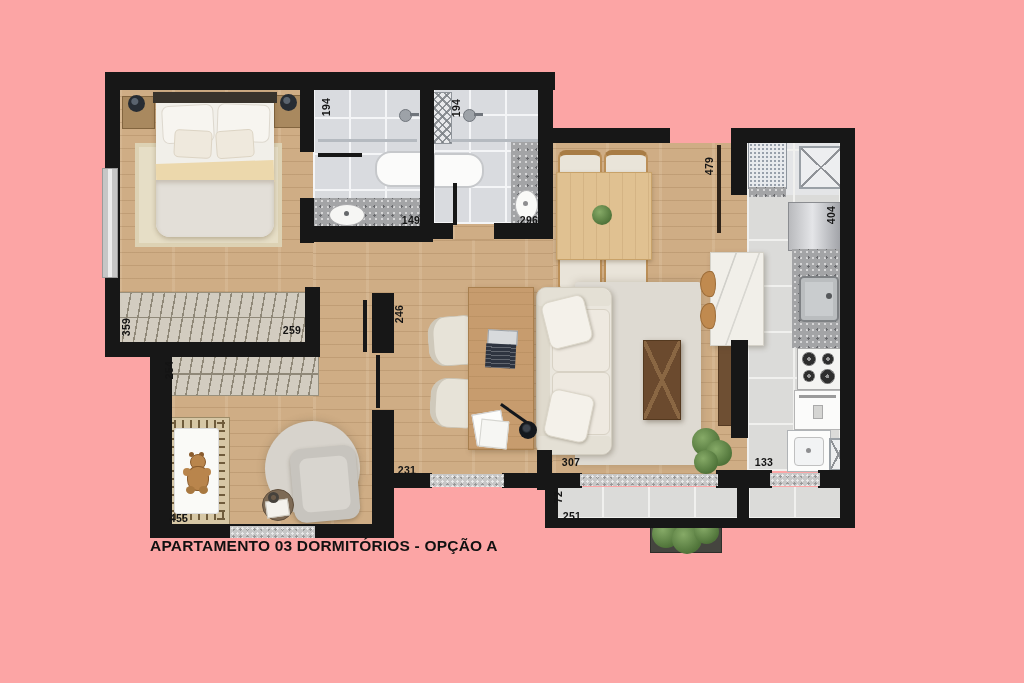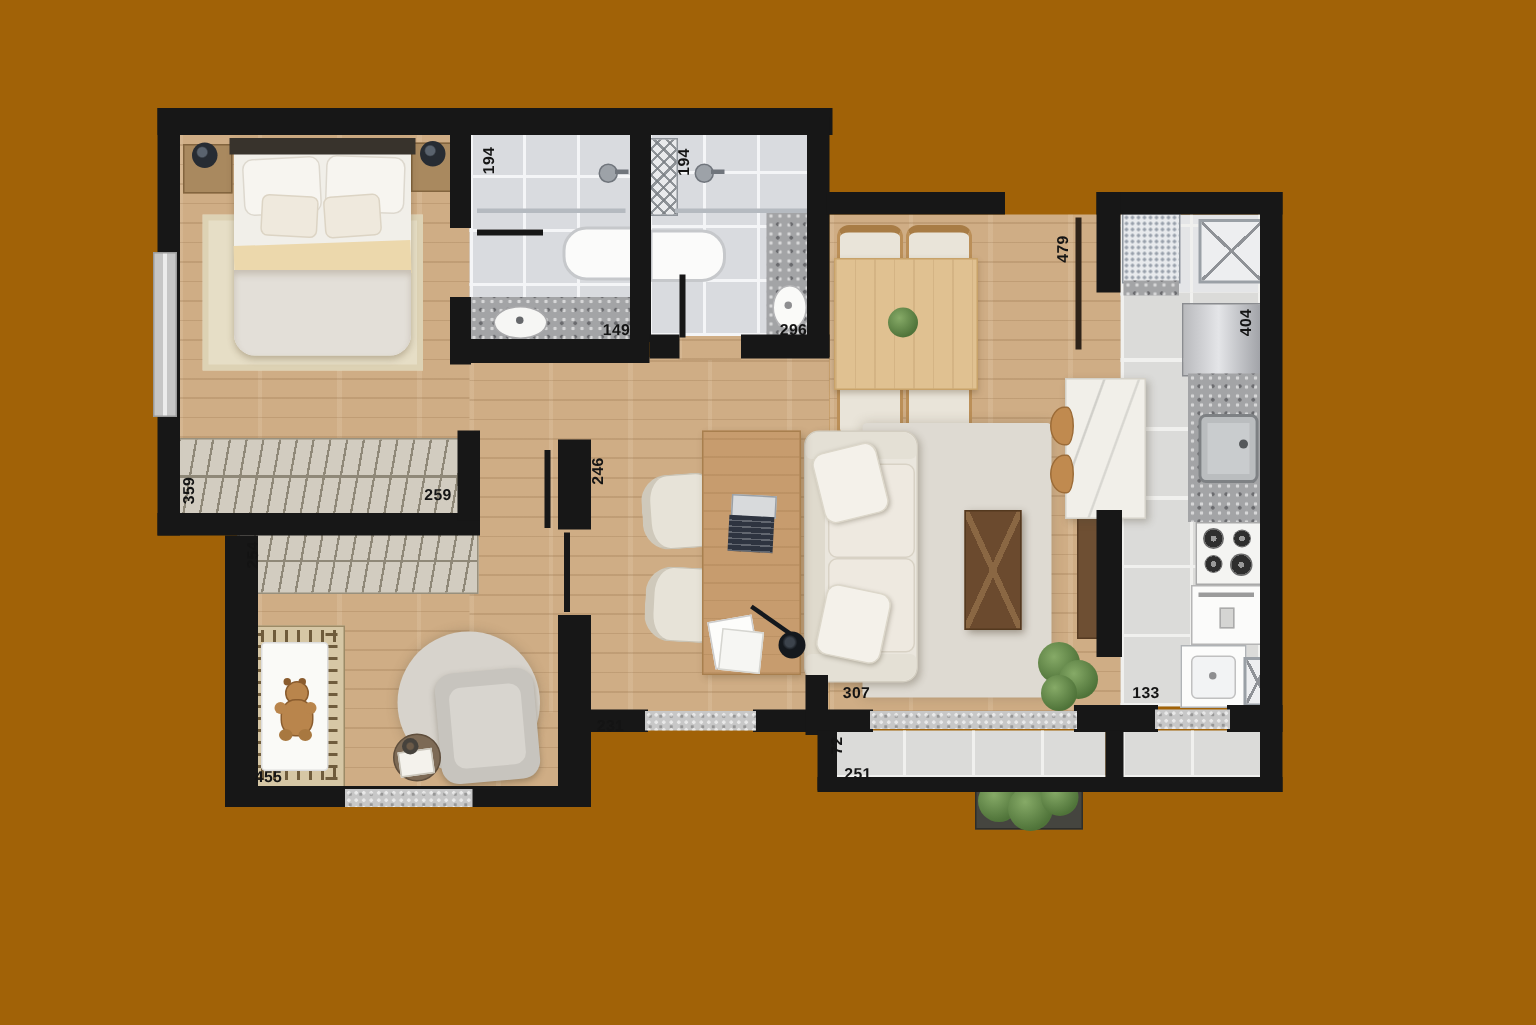--- a/index.html
+++ b/index.html
@@ -1,16 +1,16 @@
 <!DOCTYPE html>
 <html><head>
 <meta charset="utf-8">
 <style>
   html,body{margin:0;padding:0;background:#ffffff;}
-  .stage{position:relative;width:1024px;height:683px;background:#a16207;overflow:hidden;
+  .stage{position:relative;width:1024px;height:683px;background:#fca5a5;overflow:hidden;
          font-family:"Liberation Sans",sans-serif;}
   .abs{position:absolute;}
   
   .wall{position:absolute;background:#171717;}
   .wline{position:absolute;background:#2e2319;}
   .wood{position:absolute;background-color:#cfad85;background-image:
       repeating-linear-gradient(0deg, rgba(122,85,46,.18) 0 1px, rgba(0,0,0,0) 1px 13px),
       repeating-linear-gradient(90deg, rgba(255,244,225,.12) 0 3px, rgba(0,0,0,0) 3px 53px);}
   .tileb{position:absolute;background-color:#d9dbdf;background-image:
       repeating-linear-gradient(0deg,#f4f5f7 0 2px,rgba(0,0,0,0) 2px 36px),
@@ -244,23 +244,24 @@
   <div class="lbl v" style="left:326px;top:107px">194</div>
   <div class="lbl v" style="left:456px;top:108px">194</div>
   <div class="lbl" style="left:411px;top:220px">149</div>
   <div class="lbl" style="left:529px;top:220px">296</div>
   <div class="lbl v" style="left:709px;top:166px">479</div>
   <div class="lbl v" style="left:831px;top:215px">404</div>
   <div class="lbl v" style="left:126px;top:327px">359</div>
   <div class="lbl" style="left:292px;top:330px">259</div>
   <div class="lbl v" style="left:169px;top:370px">254</div>
   <div class="lbl v" style="left:399px;top:314px">246</div>
-  <div class="lbl" style="left:407px;top:484px">231</div>
+  <div class="lbl" style="left:407px;top:470px">231</div>
   <div class="lbl" style="left:571px;top:462px">307</div>
   <div class="lbl v" style="left:558px;top:497px">72</div>
   <div class="lbl" style="left:572px;top:516px">251</div>
   <div class="lbl" style="left:764px;top:462px">133</div>
   <div class="lbl" style="left:179px;top:518px">455</div>
 
   <div class="title">
+    <div>APARTAMENTO 03 DORMITÓRIOS - OPÇÃO A</div>
   </div>
 
 </div>
 
 </body></html>

